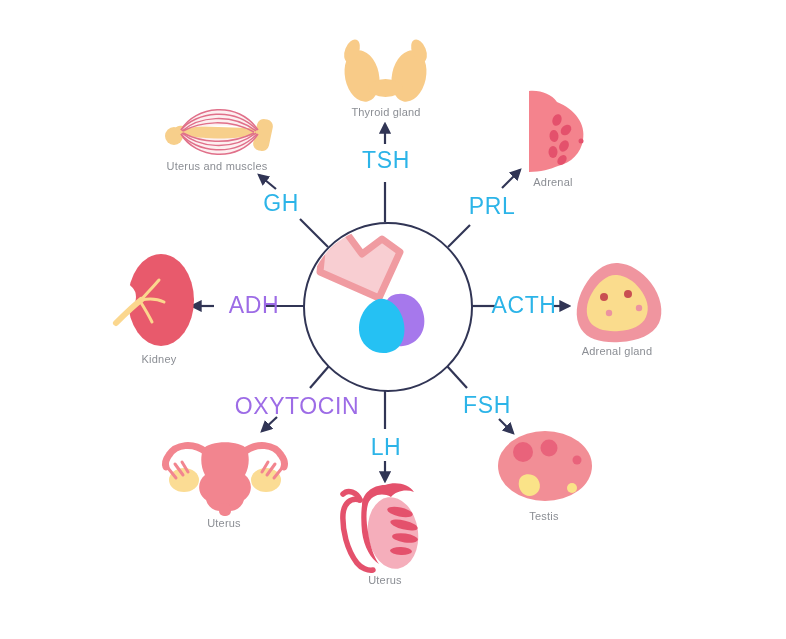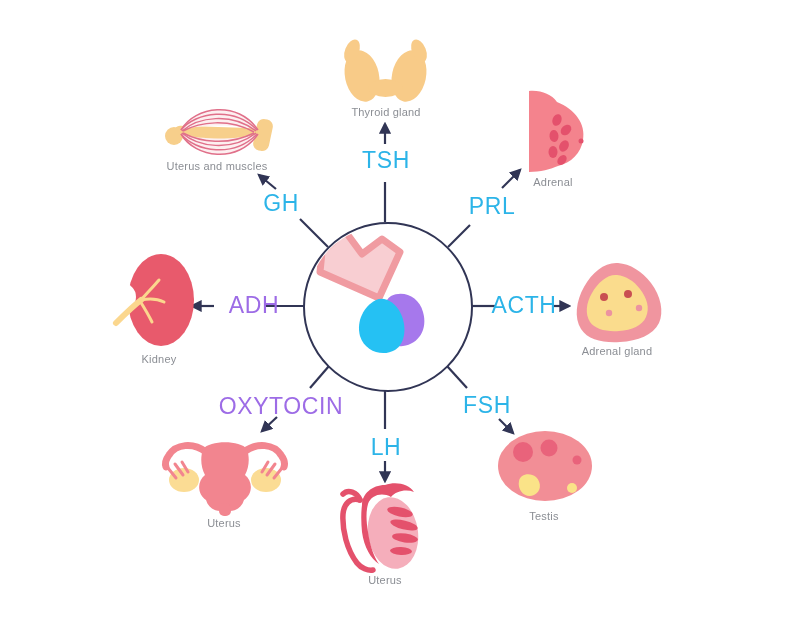--- a/index.html
+++ b/index.html
@@ -193,21 +193,21 @@
         <path class="m-line" d="M183 133 C200 142 228 146 254 133"></path>
       </g>
     </g>
   </svg>
 
   <div class="hormone anterior" style="left:386px;top:160px">TSH</div>
   <div class="hormone anterior" style="left:492px;top:206px">PRL</div>
   <div class="hormone anterior" style="left:524px;top:305px">ACTH</div>
   <div class="hormone anterior" style="left:487px;top:405px">FSH</div>
   <div class="hormone anterior" style="left:386px;top:447px">LH</div>
-  <div class="hormone posterior" style="left:281px;top:406px">OXYTOCIN</div>
+  <div class="hormone posterior" style="left:297px;top:406px">OXYTOCIN</div>
   <div class="hormone posterior" style="left:254px;top:305px">ADH</div>
   <div class="hormone anterior" style="left:281px;top:203px">GH</div>
 
   <div class="organ-label" style="left:386px;top:112px">Thyroid gland</div>
   <div class="organ-label" style="left:553px;top:182px">Adrenal</div>
   <div class="organ-label" style="left:617px;top:351px">Adrenal gland</div>
   <div class="organ-label" style="left:544px;top:516px">Testis</div>
   <div class="organ-label" style="left:385px;top:580px">Uterus</div>
   <div class="organ-label" style="left:224px;top:523px">Uterus</div>
   <div class="organ-label" style="left:159px;top:359px">Kidney</div>

